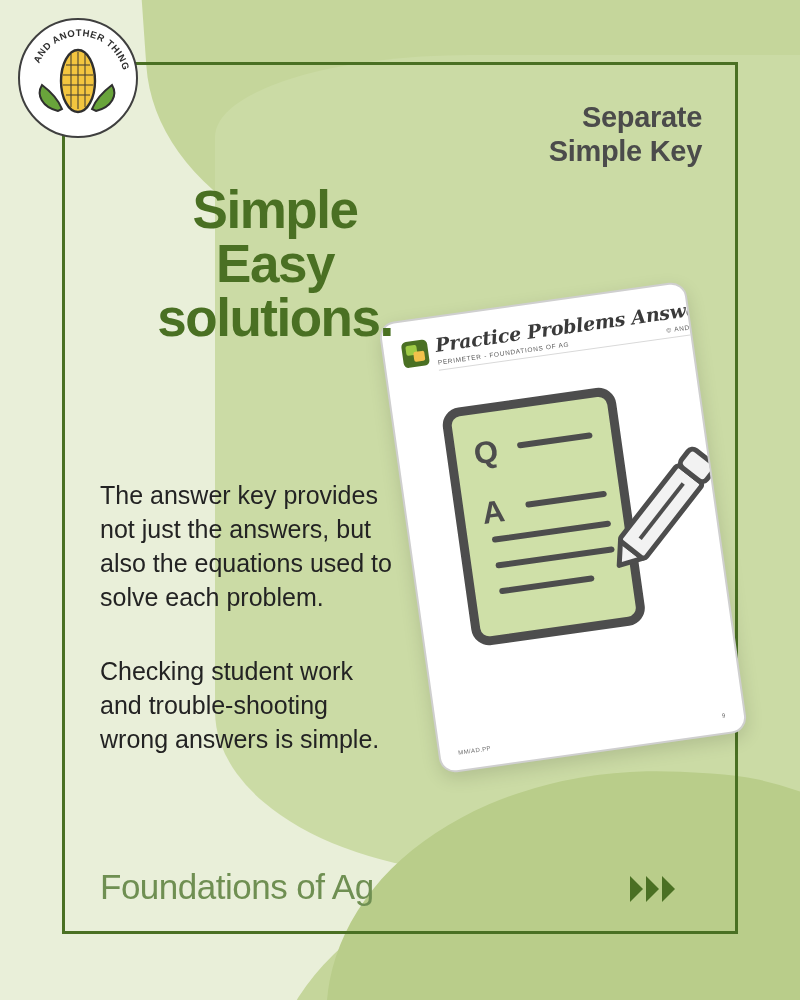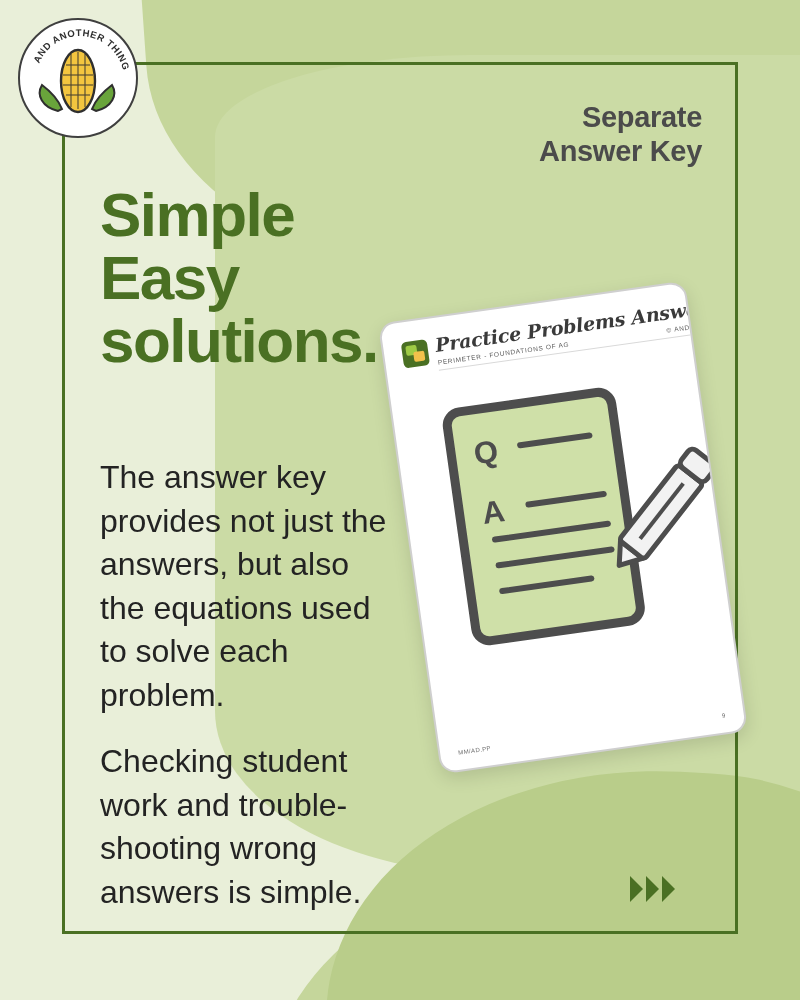--- a/index.html
+++ b/index.html
@@ -98,38 +98,39 @@
     margin-left: 28px;
   }
 
   
   .headline {
     position: absolute;
     left: 100px; top: 183px;
     width: 350px;
     color: #4a7023;
     font-weight: bold;
-    font-size: 62px;
+    font-size: 53px;
     line-height: 1.02;
     letter-spacing: -1.5px;
     z-index: 5;
+    text-align: center;
   }
   .headline .l2 { display: block; }
 
   
   .body-copy {
     position: absolute;
-    left: 100px; top: 456px;
+    left: 100px; top: 478px;
     width: 300px;
     color: #232323;
-    font-size: 32px;
+    font-size: 25px;
     line-height: 1.36;
     z-index: 5;
   }
-  .body-copy p + p { margin-top: 23px; }
+  .body-copy p + p { margin-top: 40px; }
 
   
   .footer-label {
     position: absolute;
     left: 100px; bottom: 93px;
     color: #6f8f52;
     font-size: 35px;
     letter-spacing: -0.5px;
     z-index: 5;
   }
@@ -276,34 +277,35 @@
         <line x1="34" y1="50" x2="58" y2="50"></line>
         <line x1="46" y1="7" x2="46" y2="64"></line>
         <line x1="39" y1="9" x2="39" y2="62"></line>
         <line x1="53" y1="9" x2="53" y2="62"></line>
       </g>
     </svg>
   </div>
 
   <div class="sep-head">
     <div>Separate</div>
-    <div>Answer Key</div>
+    <div>Simple Key</div>
   </div>
 
   <div class="headline">
     <span class="l2">Simple</span>
     <span class="l2">Easy</span>
     <span class="l2">solutions.</span>
   </div>
 
   <div class="body-copy">
     <p>The answer key provides not just the answers, but also the equations used to solve each problem.</p>
     <p>Checking student work and trouble-shooting wrong answers is simple.</p>
   </div>
 
+  <div class="footer-label">Foundations of Ag</div>
   <div class="chevrons">
     <span class="chev"></span>
     <span class="chev"></span>
     <span class="chev"></span>
   </div>
 
   <div class="sheet-wrap">
     <div class="sheet">
       <div class="sheet-inner">
         <div class="sheet-head">

